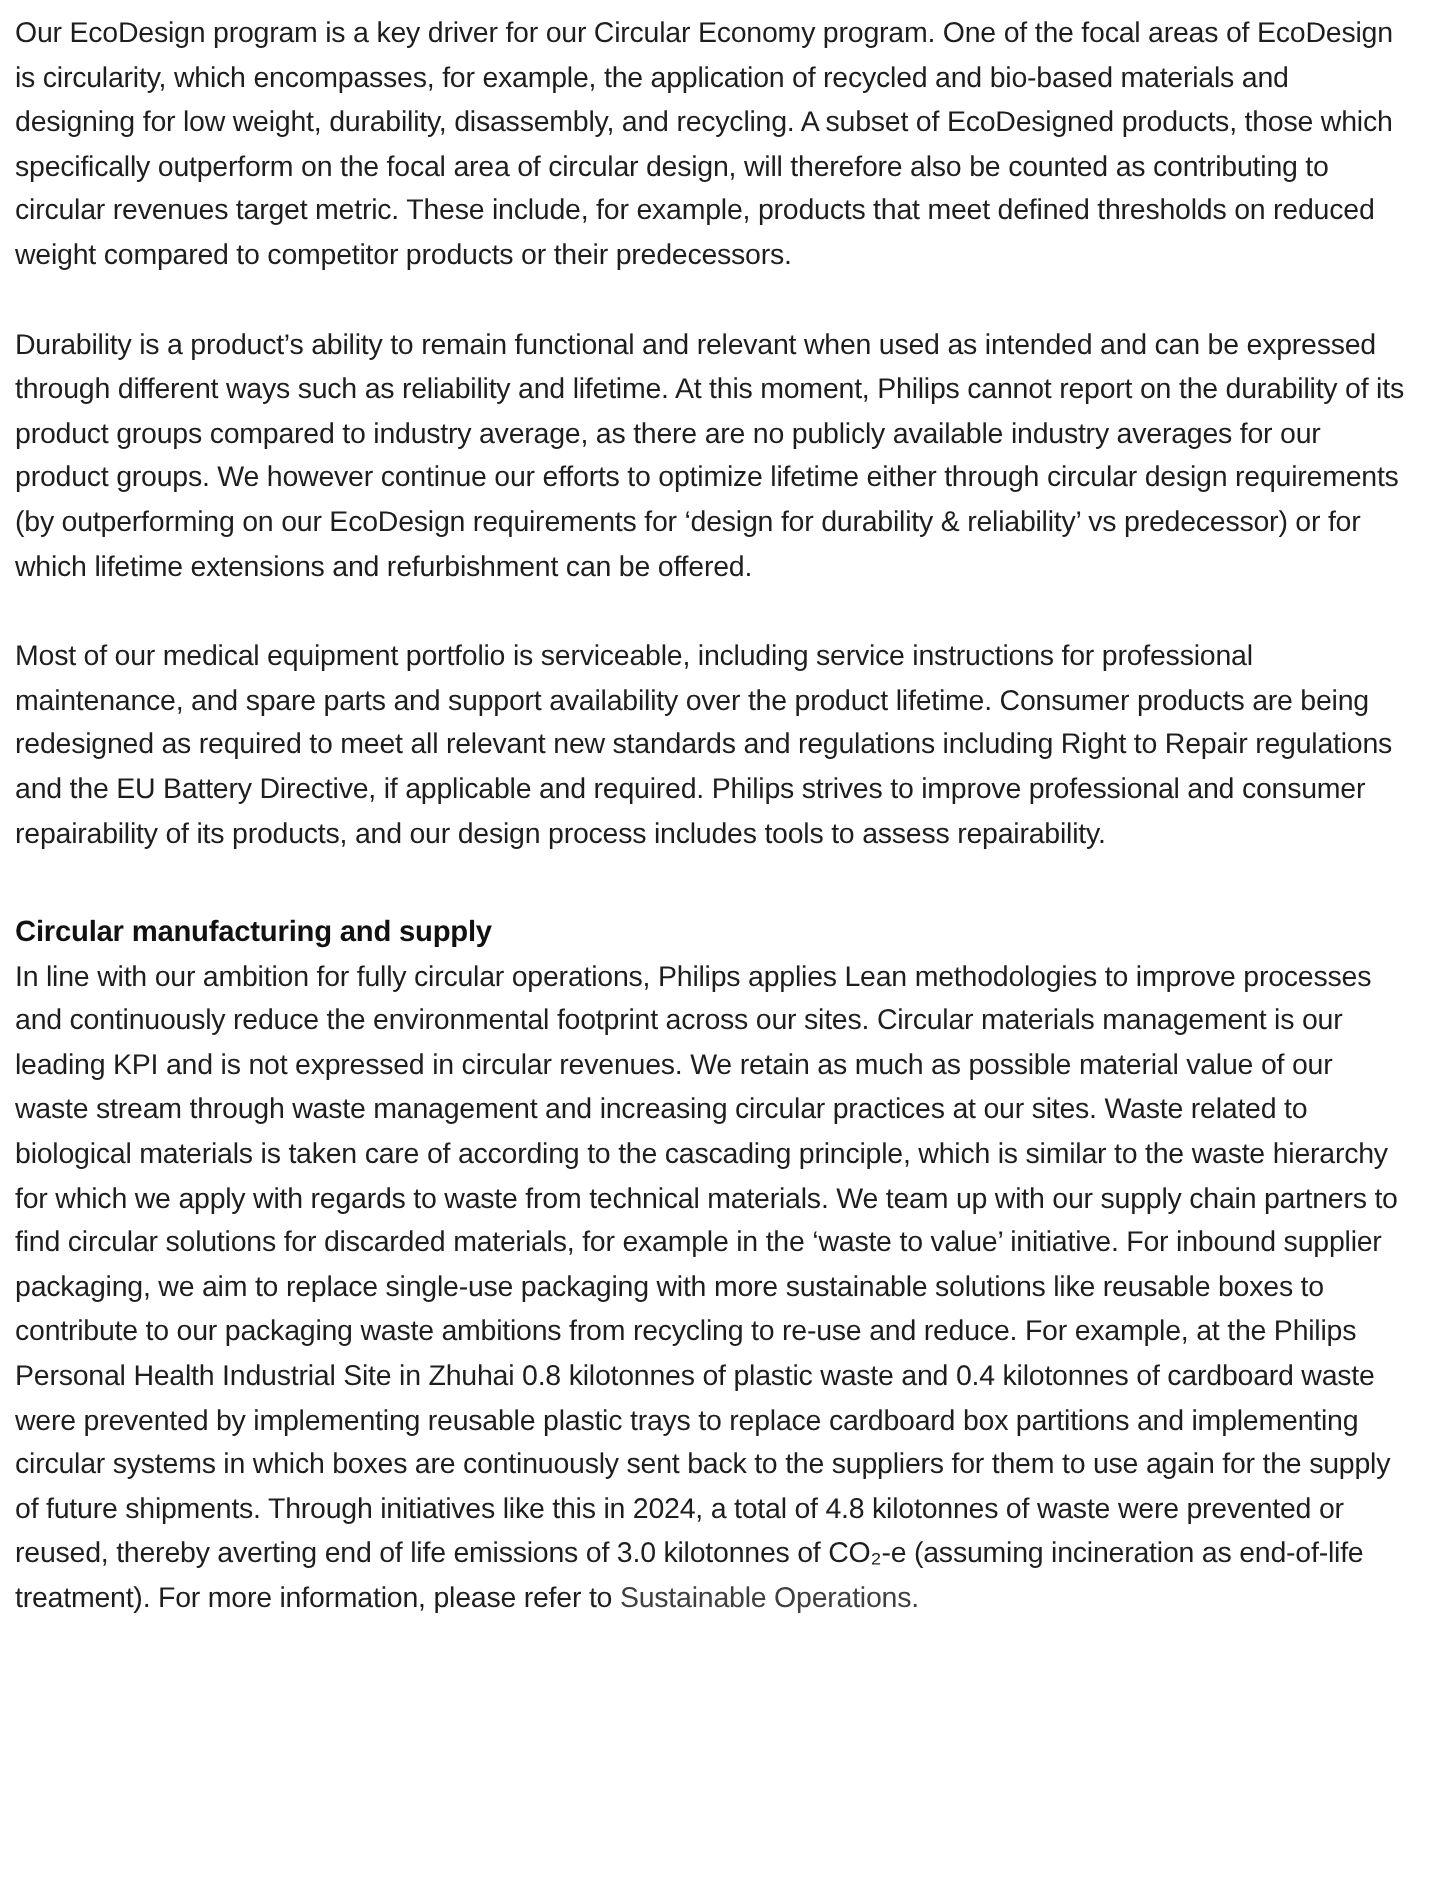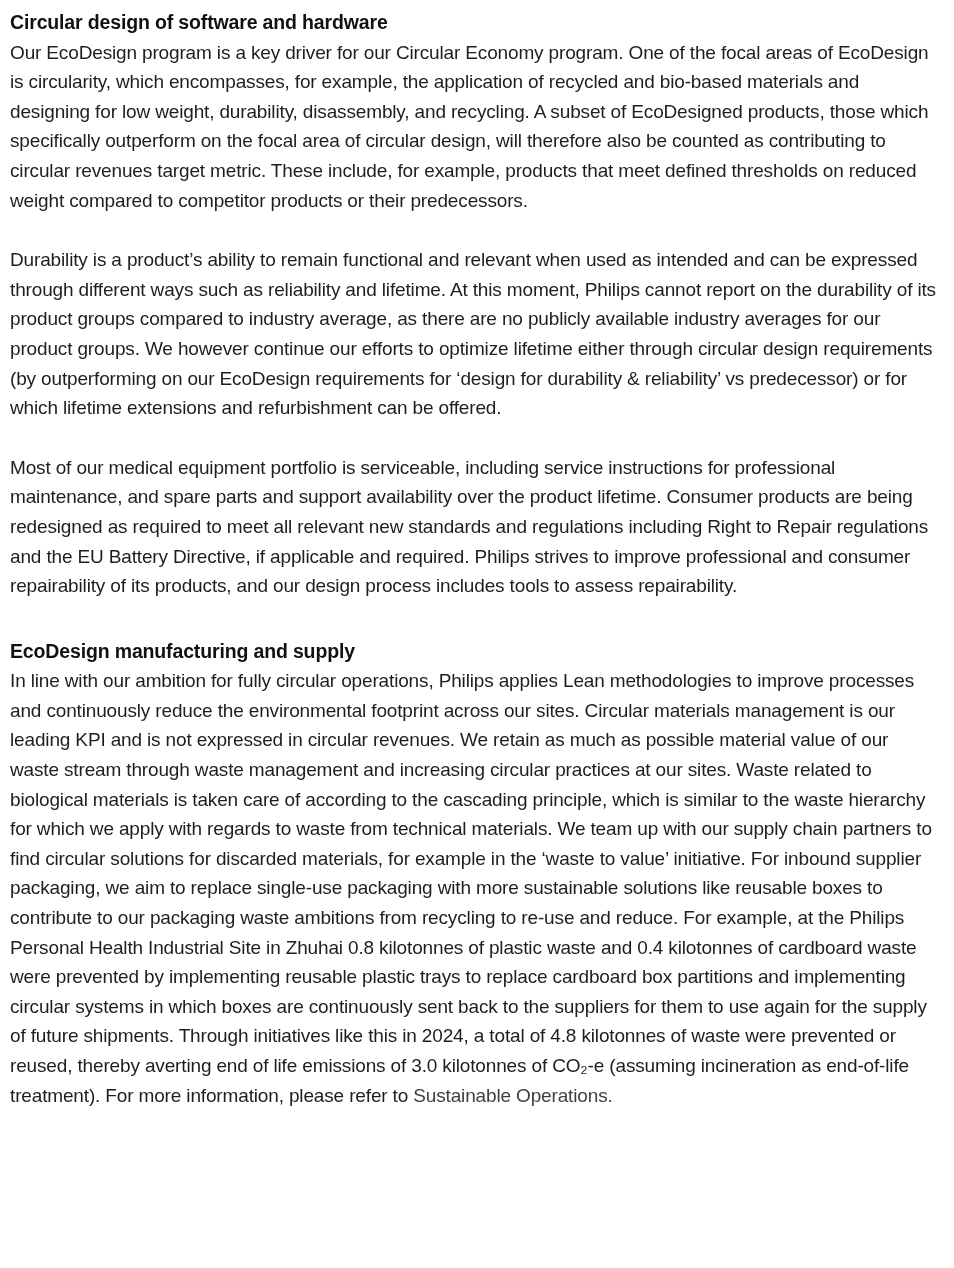--- a/index.html
+++ b/index.html
@@ -41,25 +41,24 @@
     color: #404040;
     text-decoration: none;
     cursor: pointer;
   }
 </style>
 </head>
 <body>
 
 <div class="page">
 
-  <h2 class="section-heading">Circular design of software and hardware</h2>
 
   <p class="para">Our EcoDesign program is a key driver for our Circular Economy program. One of the focal areas of EcoDesign is circularity, which encompasses, for example, the application of recycled and bio-based materials and designing for low weight, durability, disassembly, and recycling. A subset of EcoDesigned products, those which specifically outperform on the focal area of circular design, will therefore also be counted as contributing to circular revenues target metric. These include, for example, products that meet defined thresholds on reduced weight compared to competitor products or their predecessors.</p>
 
   <p class="para">Durability is a product’s ability to remain functional and relevant when used as intended and can be expressed through different ways such as reliability and lifetime. At this moment, Philips cannot report on the durability of its product groups compared to industry average, as there are no publicly available industry averages for our product groups. We however continue our efforts to optimize lifetime either through circular design requirements (by outperforming on our EcoDesign requirements for ‘design for durability &amp; reliability’ vs predecessor) or for which lifetime extensions and refurbishment can be offered.</p>
 
   <p class="para">Most of our medical equipment portfolio is serviceable, including service instructions for professional maintenance, and spare parts and support availability over the product lifetime. Consumer products are being redesigned as required to meet all relevant new standards and regulations including Right to Repair regulations and the EU Battery Directive, if applicable and required. Philips strives to improve professional and consumer repairability of its products, and our design process includes tools to assess repairability.</p>
 
-  <h2 class="section-heading spaced-top">EcoDesign manufacturing and supply</h2>
+  <h2 class="section-heading spaced-top">Circular manufacturing and supply</h2>
 
   <p class="para"><span>In line with our ambition for fully circular operations, Philips applies Lean methodologies to improve processes and continuously reduce the environmental footprint across our sites. Circular materials management is our leading KPI and is not expressed in circular revenues. We retain as much as possible material value of our waste stream through waste management and increasing circular practices at our sites. Waste related to biological materials is taken care of according to the cascading principle, which is similar to the waste hierarchy for which we apply with regards to waste from technical materials. We team up with our supply chain partners to find circular solutions for discarded materials, for example in the ‘waste to value’ initiative. For inbound supplier packaging, we aim to replace single-use packaging with more sustainable solutions like reusable boxes to contribute to our packaging waste ambitions from recycling to re-use and reduce. For example, at the Philips Personal Health Industrial Site in Zhuhai 0.8 kilotonnes of plastic waste and 0.4 kilotonnes of cardboard waste were prevented by implementing reusable plastic trays to replace cardboard box partitions and implementing circular systems in which boxes are continuously sent back to the suppliers for them to use again for the supply of future shipments. Through initiatives like this in 2024, a total of 4.8 kilotonnes of waste were prevented or reused, thereby averting end of life emissions of 3.0 kilotonnes of CO₂-e (assuming incineration as end-of-life treatment). For more information, please refer to </span><a class="inline-link">Sustainable Operations.</a></p>
 
 </div>
 
 </body></html>

